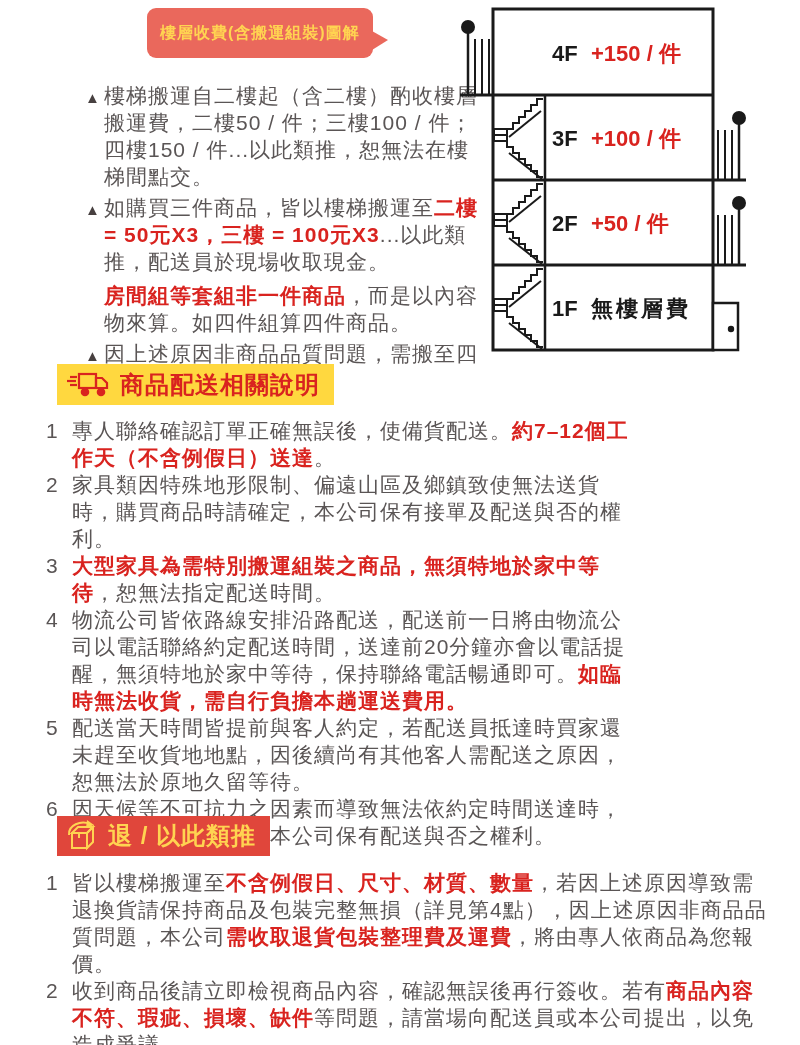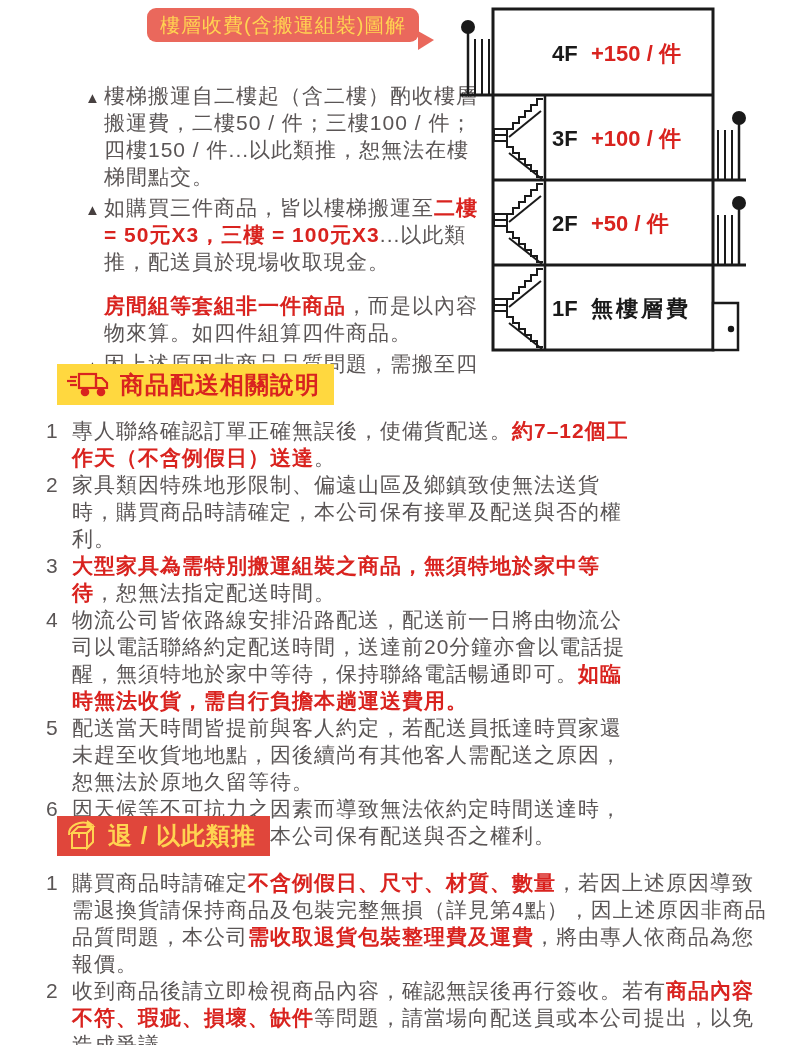--- a/index.html
+++ b/index.html
@@ -17,22 +17,22 @@
   .page{
     position:relative;width:800px;height:1045px;background:#fff;overflow:hidden;
     font-family:"Liberation Sans","DejaVu Sans",sans-serif;
     color:var(--body-text);
   }
   
   .sec-top{position:absolute;left:0;top:0;width:800px;height:372px;}
   .bubble{
     position:absolute;left:147px;top:8px;display:inline-block;
     background:var(--bubble-bg);color:var(--bubble-text);
-    font-size:20px;font-weight:normal;line-height:26px;letter-spacing:1px;
-    padding:4px 13px;border-radius:9px;white-space:nowrap;
+    font-size:16px;font-weight:bold;line-height:26px;letter-spacing:1px;
+    padding:12px 13px;border-radius:9px;white-space:nowrap;
   }
   .bubble-tail{
     position:absolute;right:-15px;top:23px;width:0;height:0;
     border-left:16px solid var(--bubble-bg);
     border-top:9px solid transparent;border-bottom:10px solid transparent;
   }
   .bullets{position:absolute;left:85px;top:82px;width:394px;font-size:21px;line-height:27px;letter-spacing:1px;}
   .bullet{display:flex;margin-bottom:4px;}
   .tri{flex:none;width:19px;color:var(--marker-gray);font-size:15px;padding-top:2px;}
   .btxt{flex:1;}
@@ -71,21 +71,21 @@
 
     <div class="bullets">
       <div class="bullet">
         <span class="tri">▲</span>
         <span class="btxt"><span class="seg">樓梯搬運自二樓起（含二樓）酌收樓層搬運費，二樓50 / 件；三樓100 / 件；四樓150 / 件...以此類推，恕無法在樓梯間點交。</span></span>
       </div>
       <div class="bullet">
         <span class="tri">▲</span>
         <span class="btxt"><span class="seg">如購買三件商品，皆以樓梯搬運至</span><span class="seg red">二樓 = 50元X3，三樓 = 100元X3</span><span class="seg">...以此類推，配送員於現場收取現金。</span></span>
       </div>
-      <div class="bullet" style="margin-top:17px;">
+      <div class="bullet" style="margin-top:7px;">
         <span class="tri"></span>
         <span class="btxt"><span class="seg red">房間組等套組非一件商品</span><span class="seg">，而是以內容物來算。如四件組算四件商品。</span></span>
       </div>
       <div class="bullet" style="margin-top:3px;">
         <span class="tri">▲</span>
         <span class="btxt"><span class="seg">因上述原因非商品品質問題，需搬至四樓以上者請另洽客服。</span></span>
       </div>
     </div>
 
     <svg class="building" width="300" height="355" viewBox="0 0 300 355">
@@ -222,21 +222,21 @@
           <path d="M2 16 C1 6, 14 1, 23 5"></path>
           <polygon points="20,1 27,6 19,9" fill="var(--red-bar-text)" stroke="none"></polygon>
         </g>
       </svg>
       <span>退 / 以此類推</span>
     </div>
 
     <div class="list">
       <div class="item">
         <span class="num">1</span>
-        <span class="txt"><span class="seg">購買商品時請確定</span><span class="seg red">不含例假日、尺寸、材質、數量</span><span class="seg">，若因上述原因導致需退換貨請保持商品及包裝完整無損（詳見第4點），因上述原因非商品品質問題，本公司</span><span class="seg red">需收取退貨包裝整理費及運費</span><span class="seg">，將由專人依商品為您報價。</span></span>
+        <span class="txt"><span class="seg">皆以樓梯搬運至</span><span class="seg red">不含例假日、尺寸、材質、數量</span><span class="seg">，若因上述原因導致需退換貨請保持商品及包裝完整無損（詳見第4點），因上述原因非商品品質問題，本公司</span><span class="seg red">需收取退貨包裝整理費及運費</span><span class="seg">，將由專人依商品為您報價。</span></span>
       </div>
       <div class="item">
         <span class="num">2</span>
         <span class="txt"><span class="seg">收到商品後請立即檢視商品內容，確認無誤後再行簽收。若有</span><span class="seg red">商品內容不符、瑕疵、損壞、缺件</span><span class="seg">等問題，請當場向配送員或本公司提出，以免造成爭議。</span></span>
       </div>
     </div>
   </section>
 
 </div>
 

